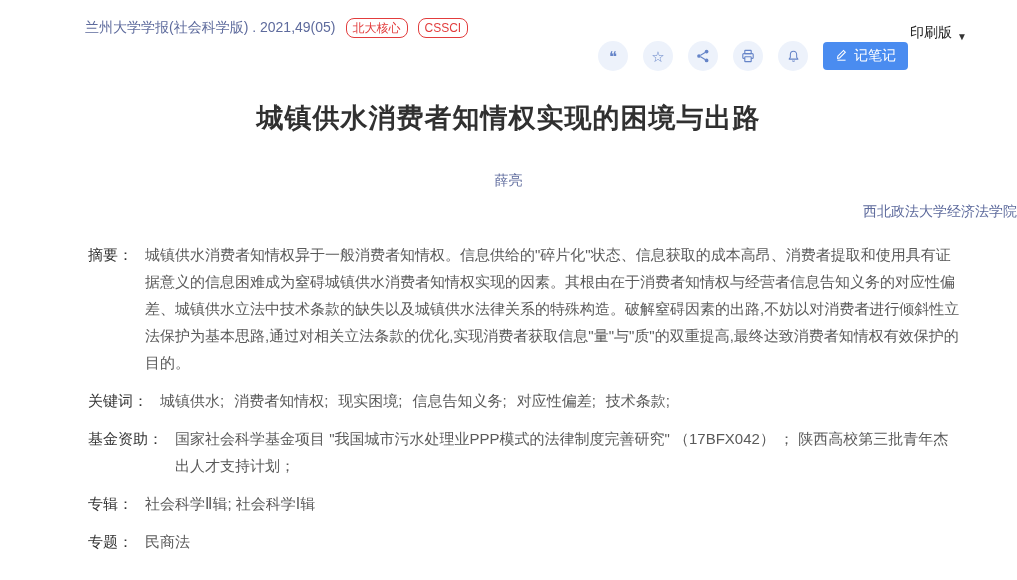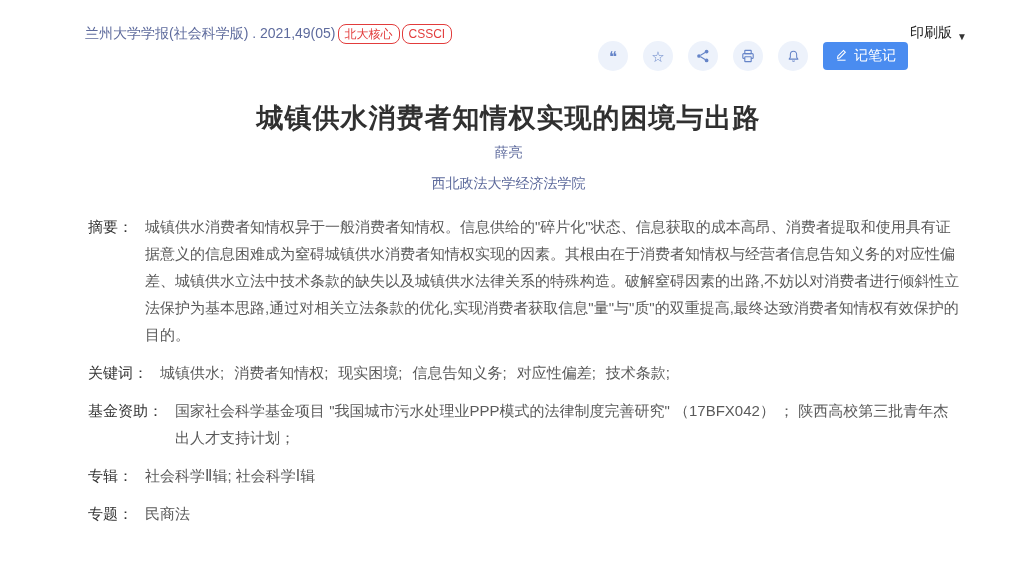--- a/index.html
+++ b/index.html
@@ -6,22 +6,22 @@
     margin: 0; padding: 0;
     width: 1017px; height: 580px;
     background: #ffffff;
     font-family: "Liberation Sans", "DejaVu Sans", sans-serif;
     overflow: hidden;
   }
   .page { position: relative; width: 1017px; height: 580px; }
 
   
   .top-row {
-    position: absolute; left: 85px; top: 24px;
-    display: flex; align-items: center; gap: 2px;
+    position: absolute; left: 85px; top: 18px;
+    display: flex; align-items: center; gap: 10px;
   }
   .journal-link { color: var(--link-blue); font-size: 14px; cursor: pointer; }
   .badge {
     border: 1px solid var(--badge-red); color: var(--badge-red);
     font-size: 12px; line-height: 16px; padding: 1px 6px; border-radius: 8px;
     background: #fff;
   }
 
   
   .print-version {
@@ -50,23 +50,23 @@
     display: flex; align-items: center; gap: 6px; cursor: pointer;
     font-family: Liberation Mono, monospace;
   }
 
   
   .content { padding-top: 100px; text-align: center; }
   .title {
     margin: 0; font-size: 27px; font-weight: 700; color: var(--text-dark);
     letter-spacing: 1px;
   }
-  .author-row { margin-top: 8px; font-size: 14px; }
+  .author-row { margin-top: 36px; font-size: 14px; }
   .author-link { color: var(--link-blue); cursor: pointer; }
-  .affiliation-row { margin-top: 13px; font-size: 14px; }
+  .affiliation-row { margin-top: 13px; font-size: 14px; text-align: right; }
   .affiliation-link { color: var(--link-blue); cursor: pointer; }
 
   
   .meta { margin: 20px 57px 0 88px; text-align: left; }
   .meta-row {
     display: flex; align-items: flex-start;
     font-size: 15px; line-height: 27px; margin-bottom: 11px;
   }
   .meta-label {
     font-weight: 400; color: #333; white-space: nowrap; margin-right: 12px;

